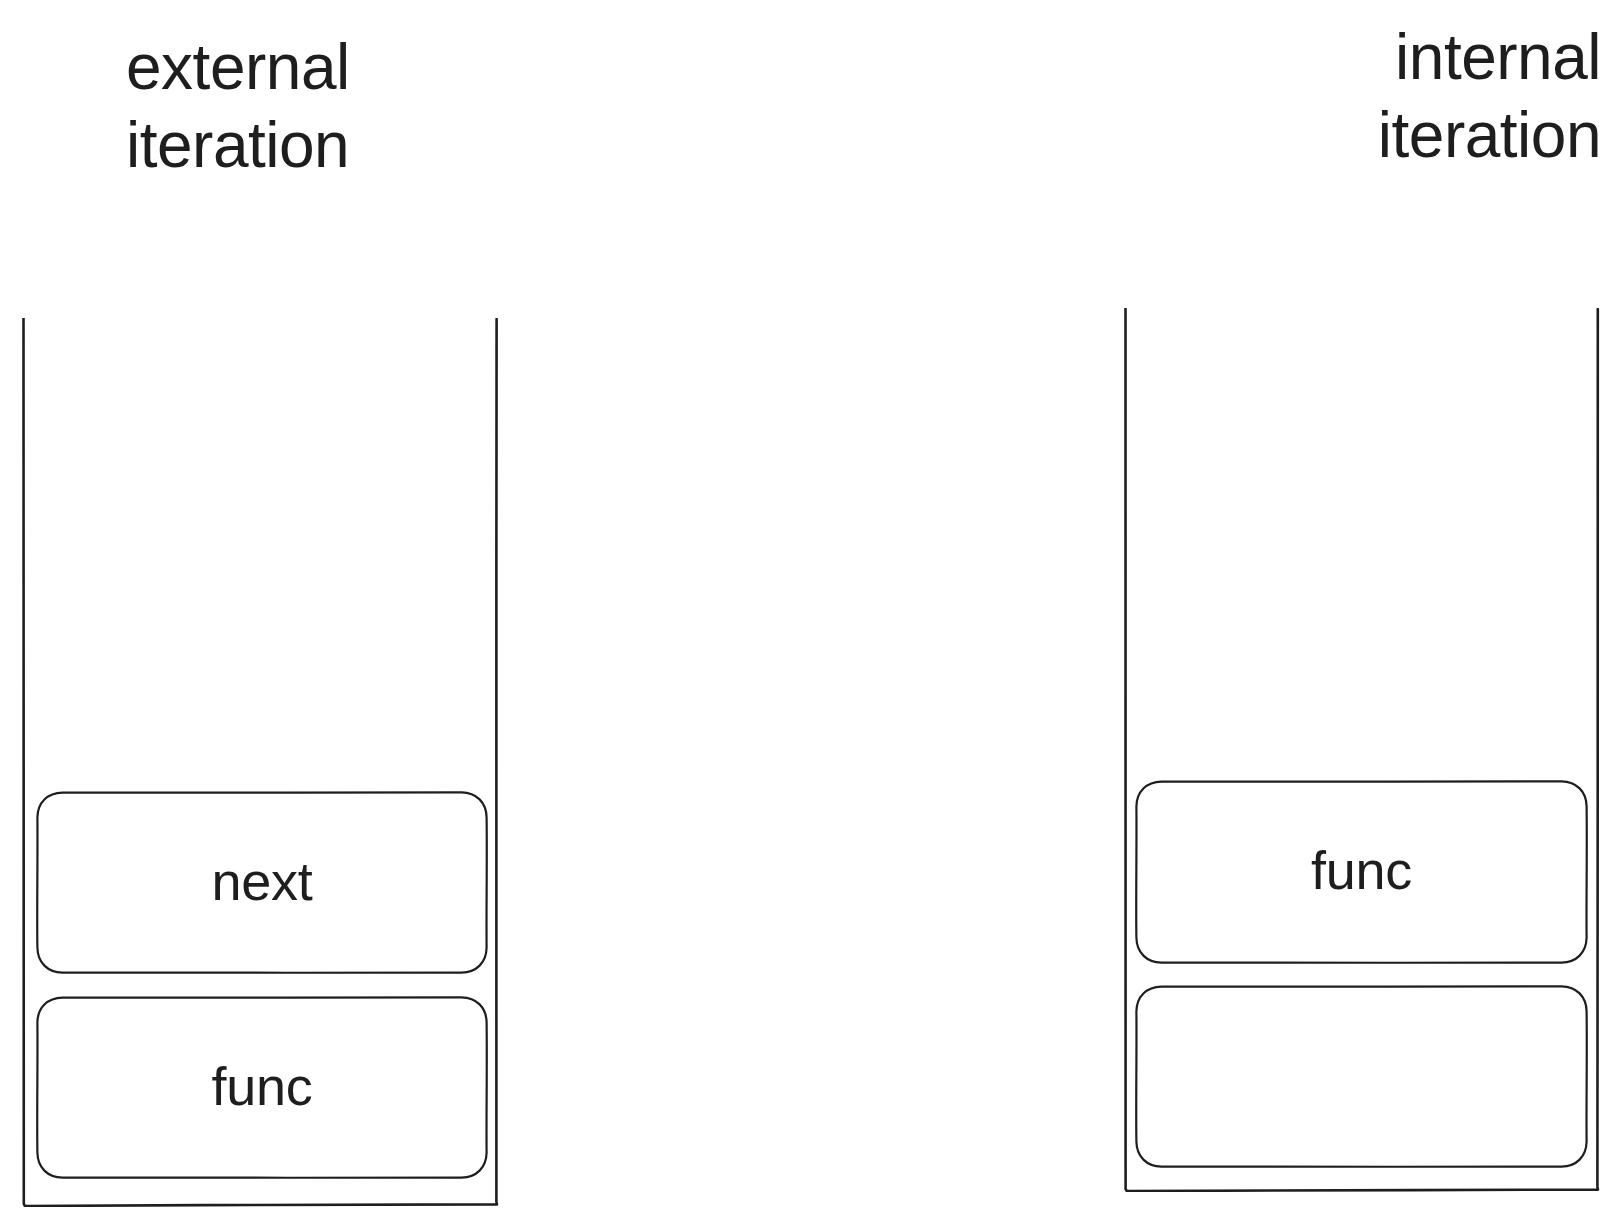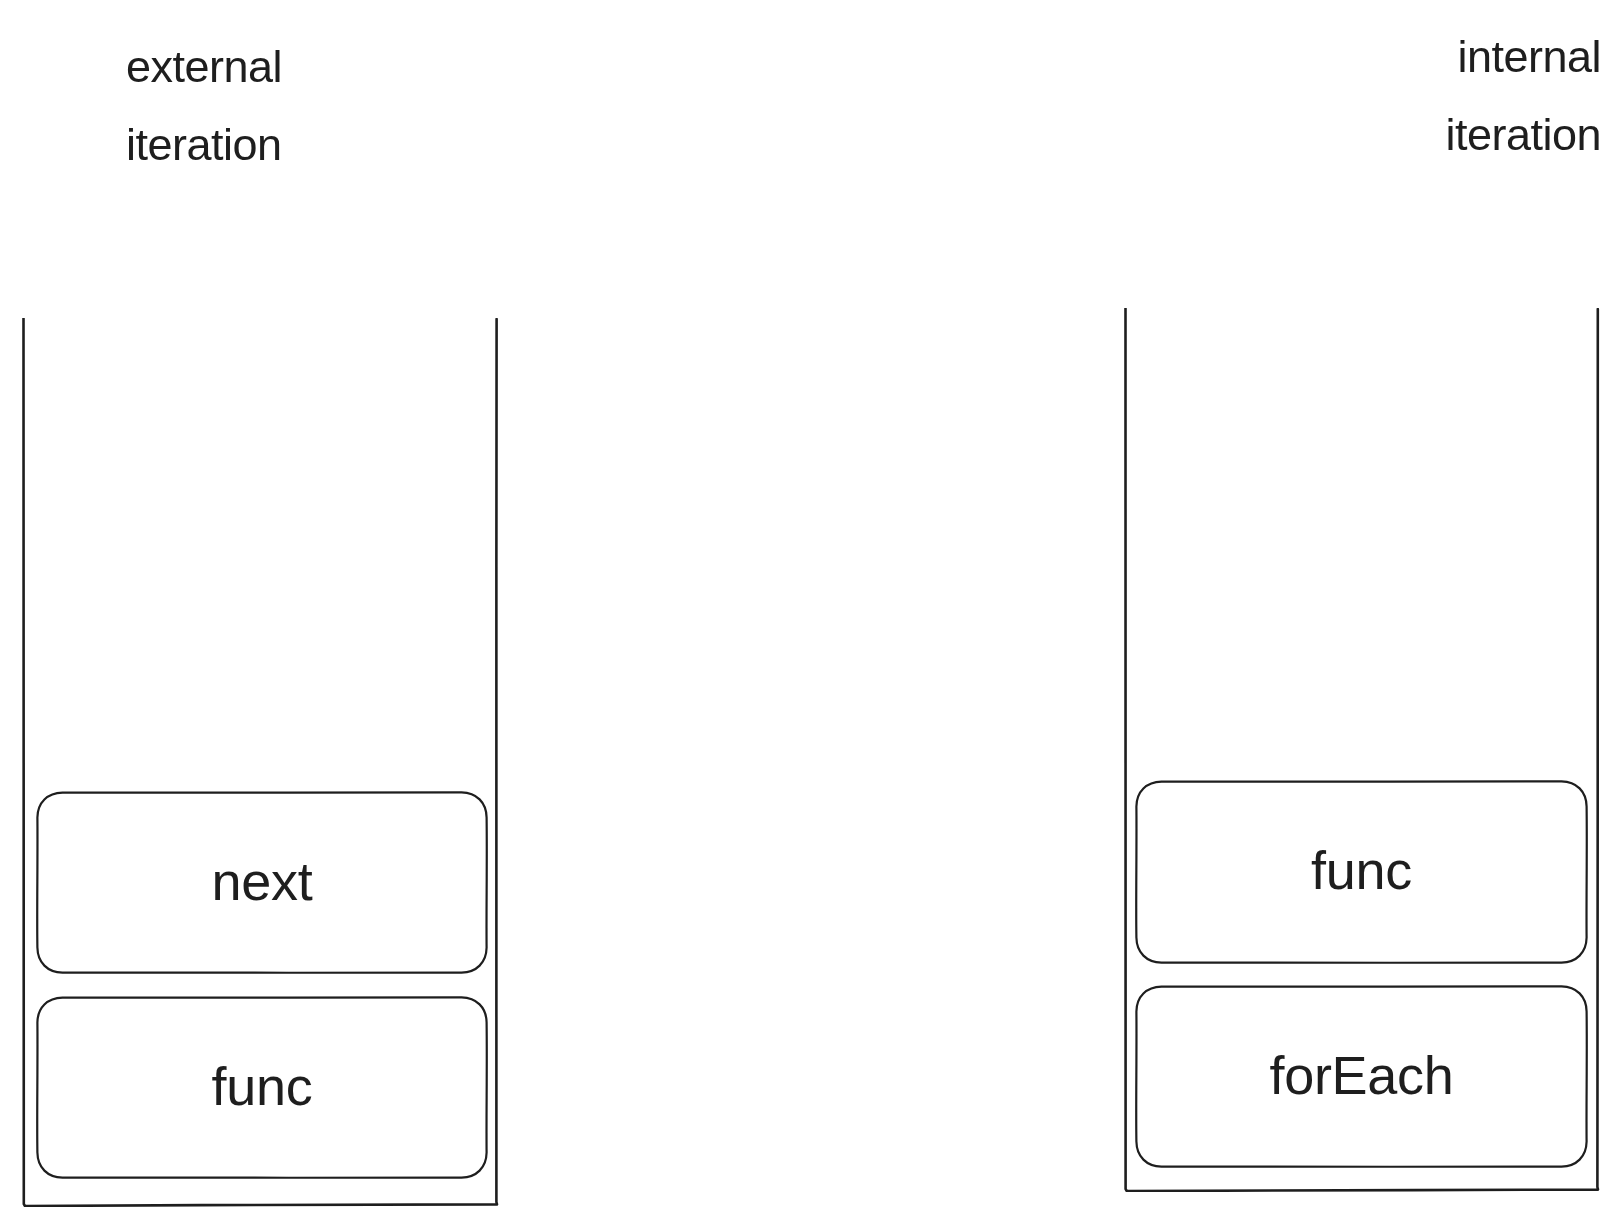--- a/index.html
+++ b/index.html
@@ -26,21 +26,21 @@
     left: 0;
     top: 0;
     width: 1624px;
     height: 1227px;
     pointer-events: none;
   }
 
   
   .col-title {
     position: absolute;
-    font-size: 45px;
+    font-size: 64px;
     line-height: 78px;
     color: #1e1e1e;
     white-space: pre-line;
     letter-spacing: -0.5px;
   }
   #title-external {
     left: 126px;
     top: 28px;
     text-align: left;
   }
@@ -171,16 +171,15 @@
       <path d="M 26.5 1.6
                C 140 1.0, 300 2.0, 426.5 1.4
                C 441.5 1.6, 451.4 11.5, 451.6 26.5
                C 452.2 70, 451.2 120, 451.6 156.5
                C 451.4 171.5, 441.5 181.4, 426.5 181.6
                C 300 182.2, 140 181.2, 26.5 181.6
                C 11.5 181.4, 1.6 171.5, 1.4 156.5
                C 0.8 120, 1.8 70, 1.4 26.5
                C 1.6 11.5, 11.5 1.8, 26.5 1.6 Z" fill="#ffffff" stroke="#1e1e1e" stroke-width="2.2" stroke-linecap="round" stroke-linejoin="round"></path>
     </svg>
-    <span class="node-label">forEach</span>
   </div>
 
 </div>
 
 </body></html>

